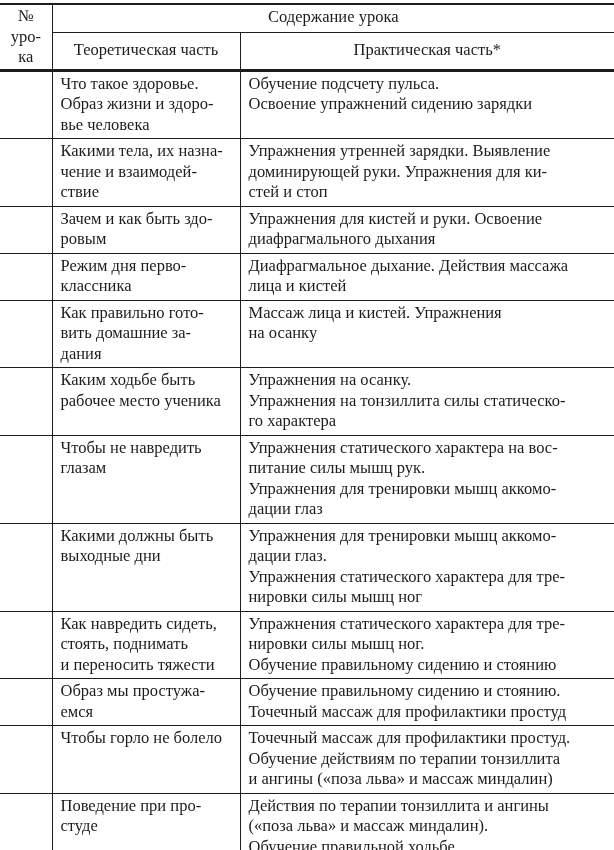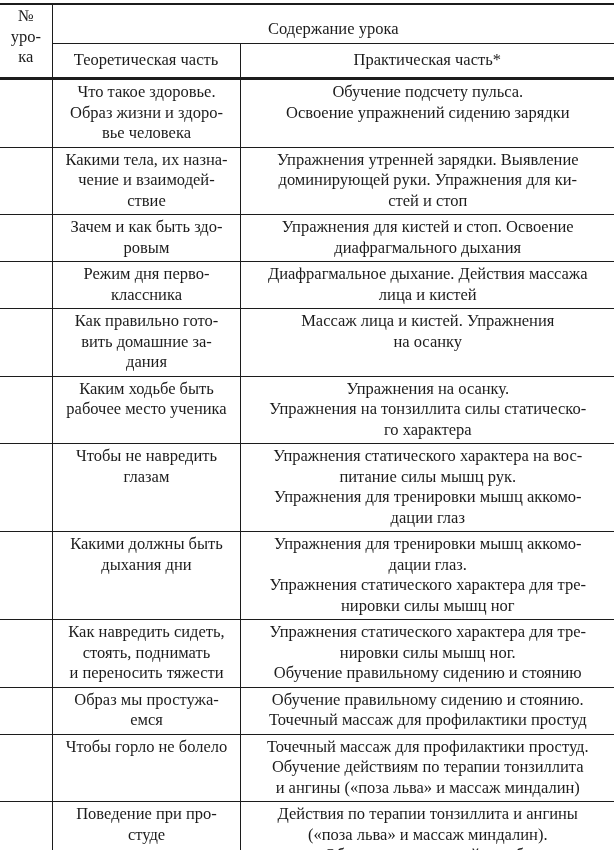--- a/index.html
+++ b/index.html
@@ -40,34 +40,34 @@
   
   th.no-head {
     text-align: center;
     vertical-align: top;
     padding: 1px 2px;
     border-right: 1px solid #1c1c1c;
     border-bottom: 3px solid #1c1c1c;
   }
   th.content-head {
     text-align: center;
-    padding: 14px 2px 3px;
+    padding: 2px 2px 3px;
     border-bottom: 1px solid #1c1c1c;
   }
   th.sub-head {
     text-align: center;
     vertical-align: middle;
     padding: 6px 2px 7px;
     border-bottom: 3px solid #1c1c1c;
     margin-top: 21px;
   }
   th.sub-head.theory { border-right: 1px solid #1c1c1c; }
 
   
-  td { border-bottom: 1px solid #1c1c1c; text-align: center; }
+  td { border-bottom: 1px solid #1c1c1c; }
   td.no-cell     { border-right: 1px solid #1c1c1c; }
   td.theory-cell { border-right: 1px solid #1c1c1c; }
 </style>
 </head>
 <body>
 
 <div class="page">
   <table class="lesson-table">
     <colgroup>
       <col class="c-no">
@@ -101,21 +101,21 @@
 чение и взаимодей-
 ствие</td>
         <td class="practice-cell">Упражнения утренней зарядки. Выявление
 доминирующей руки. Упражнения для ки-
 стей и стоп</td>
       </tr>
       <tr>
         <td class="no-cell"></td>
         <td class="theory-cell">Зачем и как быть здо-
 ровым</td>
-        <td class="practice-cell">Упражнения для кистей и стоп. Освоение
+        <td class="practice-cell">Упражнения для кистей и руки. Освоение
 диафрагмального дыхания</td>
       </tr>
       <tr>
         <td class="no-cell"></td>
         <td class="theory-cell">Режим дня перво-
 классника</td>
         <td class="practice-cell">Диафрагмальное дыхание. Действия массажа
 лица и кистей</td>
       </tr>
       <tr>
@@ -139,21 +139,21 @@
         <td class="theory-cell">Чтобы не навредить
 глазам</td>
         <td class="practice-cell">Упражнения статического характера на вос-
 питание силы мышц рук.
 Упражнения для тренировки мышц аккомо-
 дации глаз</td>
       </tr>
       <tr>
         <td class="no-cell"></td>
         <td class="theory-cell">Какими должны быть
-дыхания дни</td>
+выходные дни</td>
         <td class="practice-cell">Упражнения для тренировки мышц аккомо-
 дации глаз.
 Упражнения статического характера для тре-
 нировки силы мышц ног</td>
       </tr>
       <tr>
         <td class="no-cell"></td>
         <td class="theory-cell">Как навредить сидеть,
 стоять, поднимать
 и переносить тяжести</td>

